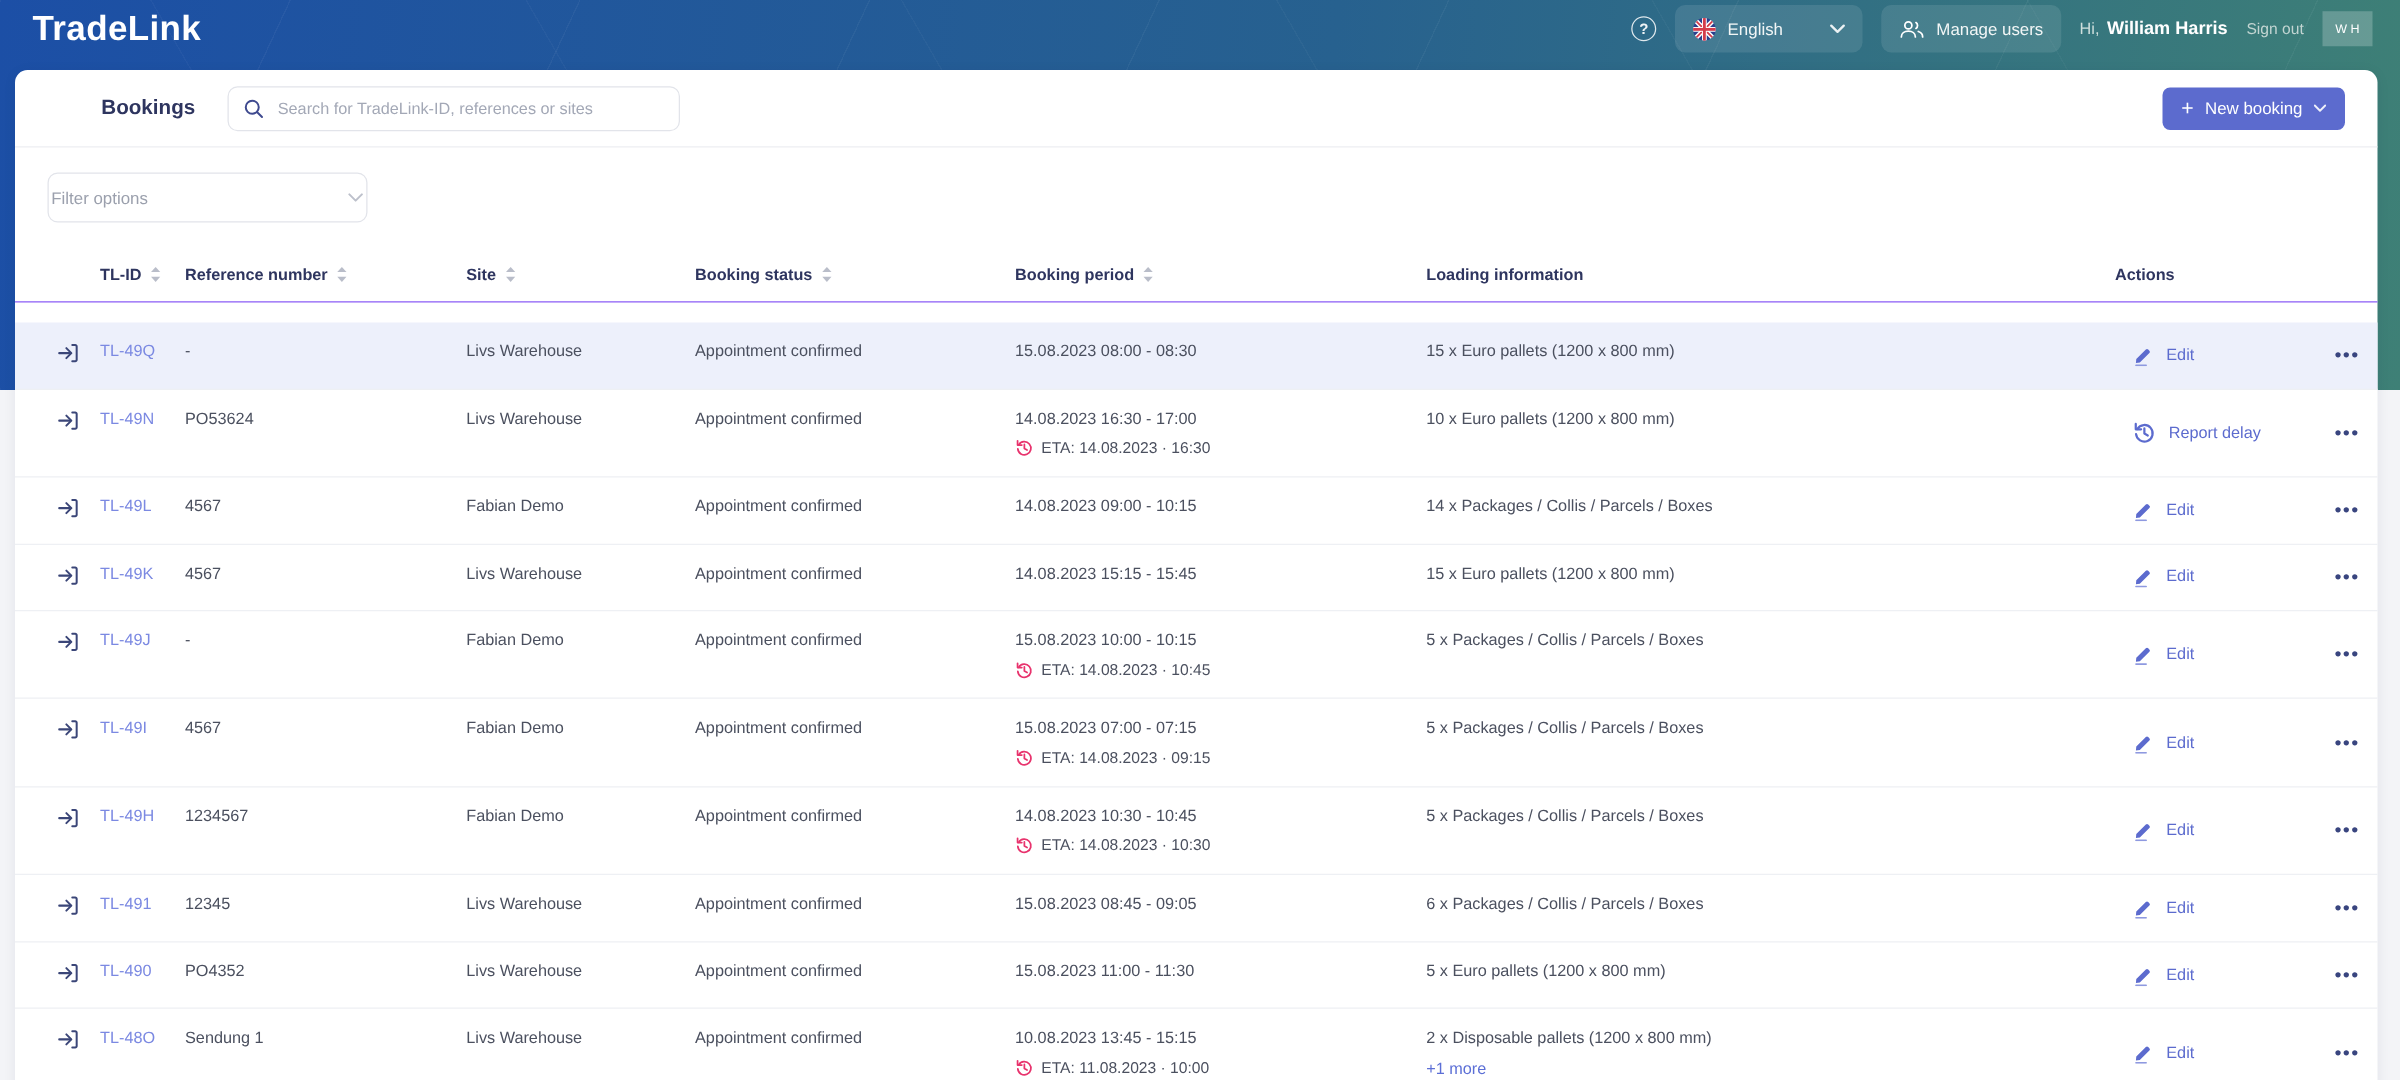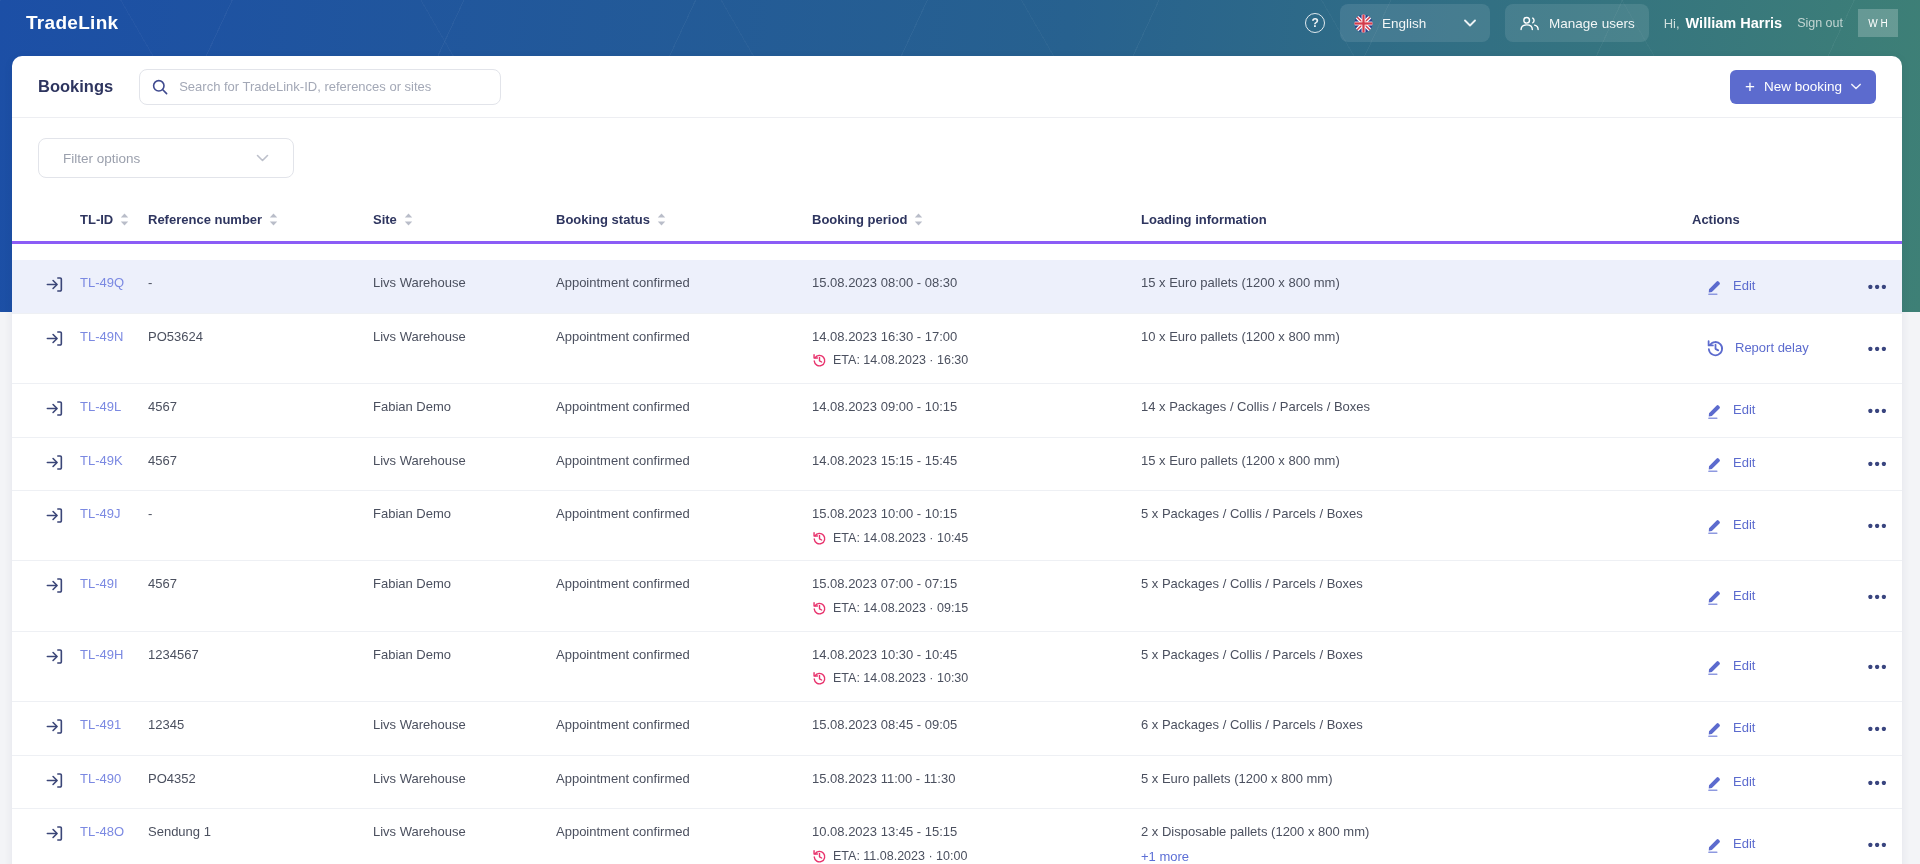--- a/index.html
+++ b/index.html
@@ -18,21 +18,21 @@
     content:""; position:absolute; inset:0;
     background:
       repeating-linear-gradient(115deg, rgba(255,255,255,0.045) 0 1px, transparent 1px 210px),
       repeating-linear-gradient(60deg, rgba(255,255,255,0.03) 0 1px, transparent 1px 260px);
   }
   
   .topbar {
     position:relative; z-index:2; height:46px; display:flex; align-items:center;
     padding:0 22px 0 26px; color:#fff;
   }
-  .logo { font-size:19px; font-weight:600; letter-spacing:.3px; cursor:pointer; }
+  .logo { font-size:28px; font-weight:600; letter-spacing:.3px; cursor:pointer; }
   .topbar-right { margin-left:auto; display:flex; align-items:center; gap:15px; }
   .help-icon {
     width:20px; height:20px; border:1.5px solid rgba(255,255,255,.85); border-radius:50%;
     display:flex; align-items:center; justify-content:center;
     font-size:12px; color:rgba(255,255,255,.92); cursor:pointer; font-weight:700;
   }
   .pill {
     background:rgba(255,255,255,.10); border-radius:8px; height:38px;
     display:flex; align-items:center; padding:0 14px; gap:9px;
     font-size:13.5px; color:#f2f6f6; cursor:pointer;
@@ -50,46 +50,46 @@
     display:flex; align-items:center; justify-content:center;
     font-size:10px; color:#fff; cursor:pointer; white-space:nowrap;
   }
   
   .card {
     position:relative; z-index:1; margin:10px 18px 0 12px; width:1890px; min-height:808px;
     background:#fff; border-radius:10px 10px 0 0;
     box-shadow:0 2px 10px rgba(18,32,64,.07);
   }
   .card-toolbar { display:flex; align-items:center; height:62px; padding:0 26px; border-bottom:1px solid #edeef2; }
-  .page-title { font-size:16.5px; font-weight:700; color:#2e355f; }
+  .page-title { font-size:16.5px; font-weight:700; color:#2e355f;margin-left:43px; }
   .search-box {
     margin-left:26px; width:362px; height:36px; border:1px solid #e2e4ea; border-radius:8px;
     display:flex; align-items:center; padding:0 12px; gap:9px; background:#fff;
   }
   .search-box input { border:none; outline:none; flex:1; font-size:13px; color:#0c4a6e; font-family:inherit; background:transparent; }
   .search-box input::placeholder { color:#a3a8b6; }
   .newbtn {
     margin-left:auto; background:var(--accent,#5c6bce); color:#fff; border:none; height:34px;
     border-radius:6px; display:flex; align-items:center; gap:9px; padding:0 15px;
     font-size:13.5px; font-family:inherit; cursor:pointer;
   }
   .newbtn .plus { font-size:17px; font-weight:400; line-height:1; }
   
   .filter {
     margin:20px 26px 0; width:256px; height:40px; border:1px solid #e2e4ea; border-radius:8px;
-    display:flex; align-items:center; justify-content:space-between; padding:0 24px;
+    display:flex; align-items:center; justify-content:space-between; padding:0 2px;
     color:#9ba0ad; font-size:13.5px; cursor:pointer; background:#fff;
   }
   
   .table { margin-top:22px; }
   .thead, .trow {
     display:grid;
     grid-template-columns:68px 68px 225px 183px 256px 329px 551px 1fr;
   }
-  .thead { padding:12px 0 14px; border-bottom:3px solid #8b5cf6; font-size:13px; font-weight:700; color:#2e355f; }
+  .thead { padding:12px 0 14px; border-bottom:1px solid #8b5cf6; font-size:13px; font-weight:700; color:#2e355f; }
   .th { display:flex; align-items:center; gap:7px; }
   .trow { border-bottom:1px solid #eef0f4; font-size:13px; color:#4b505f; align-items:start; padding:14px 0; line-height:1.35; }
   .trow.highlighted { background:var(--hl,#edf0fb);margin-top:16px; }
   .cell { padding-right:14px; }
   .arrow-cell { padding-left:33px; }
   .open-icon { display:inline-flex; cursor:pointer; margin-top:1px; }
   .tlid { color:var(--link,#7b89e2); text-decoration:none; cursor:pointer; }
   .eta-line { display:flex; align-items:center; gap:6px; margin-top:7px; font-size:12.5px; color:#4b505f; }
   .eta-icon { display:inline-flex; }
   .more-link { display:inline-block; margin-top:7px; color:#5c6fd6; cursor:pointer; text-decoration:none; }

